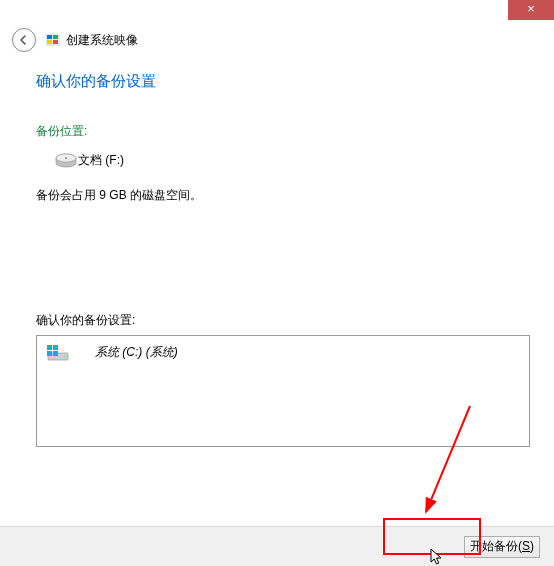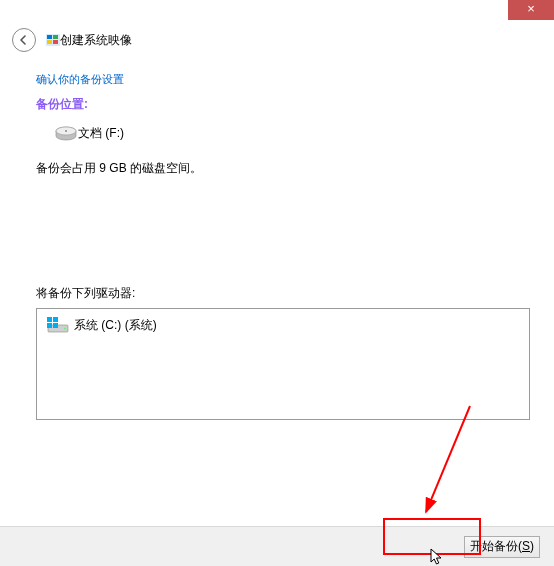--- a/index.html
+++ b/index.html
@@ -53,41 +53,41 @@
     justify-content: center;
     cursor: pointer;
     background: #fff;
   }
   .back-btn svg { width: 12px; height: 12px; }
   .win-title {
     font-size: 12px;
     color: #000;
     display: flex;
     align-items: center;
+    gap: 6px;
   }
   .flag-icon {
     width: 14px; height: 14px;
     display: inline-block;
   }
   .content {
     position: absolute;
     top: 72px;
     left: 36px;
     right: 24px;
   }
   .heading {
     color: #0066cc;
-    font-size: 11px;
-    margin-bottom: 9px;
+    font-size: 15px;
+    margin-bottom: 32px;
   }
   .label-small {
     font-size: 12px;
-    color: #8b5cf6;
+    color: #15803d;
     margin-bottom: 12px;
-    font-weight: bold;
   }
   .dest-row {
     display: flex;
     align-items: center;
     margin-left: 18px;
     margin-bottom: 18px;
   }
   .disk-icon {
     width: 24px;
     height: 16px;
@@ -101,21 +101,23 @@
     margin-bottom: 6px;
   }
   .drives-box {
     border: 1px solid #9a9a9a;
     height: 112px;
     padding: 8px 10px;
     background: #fff;
   }
   .drive-row {
     display: flex;
-    gap: 5px;
+    align-items: center;
+    gap: 26px;
+    font-style: italic;
   }
   .sysdrive-icon {
     width: 22px;
     height: 16px;
     position: relative;
   }
   .footer {
     position: absolute;
     left: 0; right: 0; bottom: 0;
     height: 40px;
@@ -193,21 +195,21 @@
         <path d="M2 5 v5 a10 4 0 0 0 20 0 v-5" fill="#bfbfbf" stroke="#888" stroke-width="0.6"></path>
         <ellipse cx="12" cy="5" rx="10" ry="4" fill="#eee" stroke="#999" stroke-width="0.6"></ellipse>
         <circle cx="12" cy="5" r="1" fill="#888"></circle>
       </svg>
     </span>
     <span>文档 (F:)</span>
   </div>
 
   <div class="size-text">备份会占用 9 GB 的磁盘空间。</div>
 
-  <div class="drives-label">将备份下列驱动器:</div>
+  <div class="drives-label">确认你的备份设置:</div>
 
   <div class="drives-box">
     <div class="drive-row">
       <span class="sysdrive-icon">
         <svg viewBox="0 0 22 16">
           <rect x="1" y="8" width="20" height="7" rx="1" fill="#d0d0d0" stroke="#888" stroke-width="0.6"></rect>
           <circle cx="18" cy="11.5" r="0.9" fill="#5f5"></circle>
           <rect x="0" y="0" width="11" height="11" fill="none"></rect>
           <rect x="0" y="0" width="5" height="5" fill="#00adef"></rect>
           <rect x="6" y="0" width="5" height="5" fill="#00adef"></rect>

